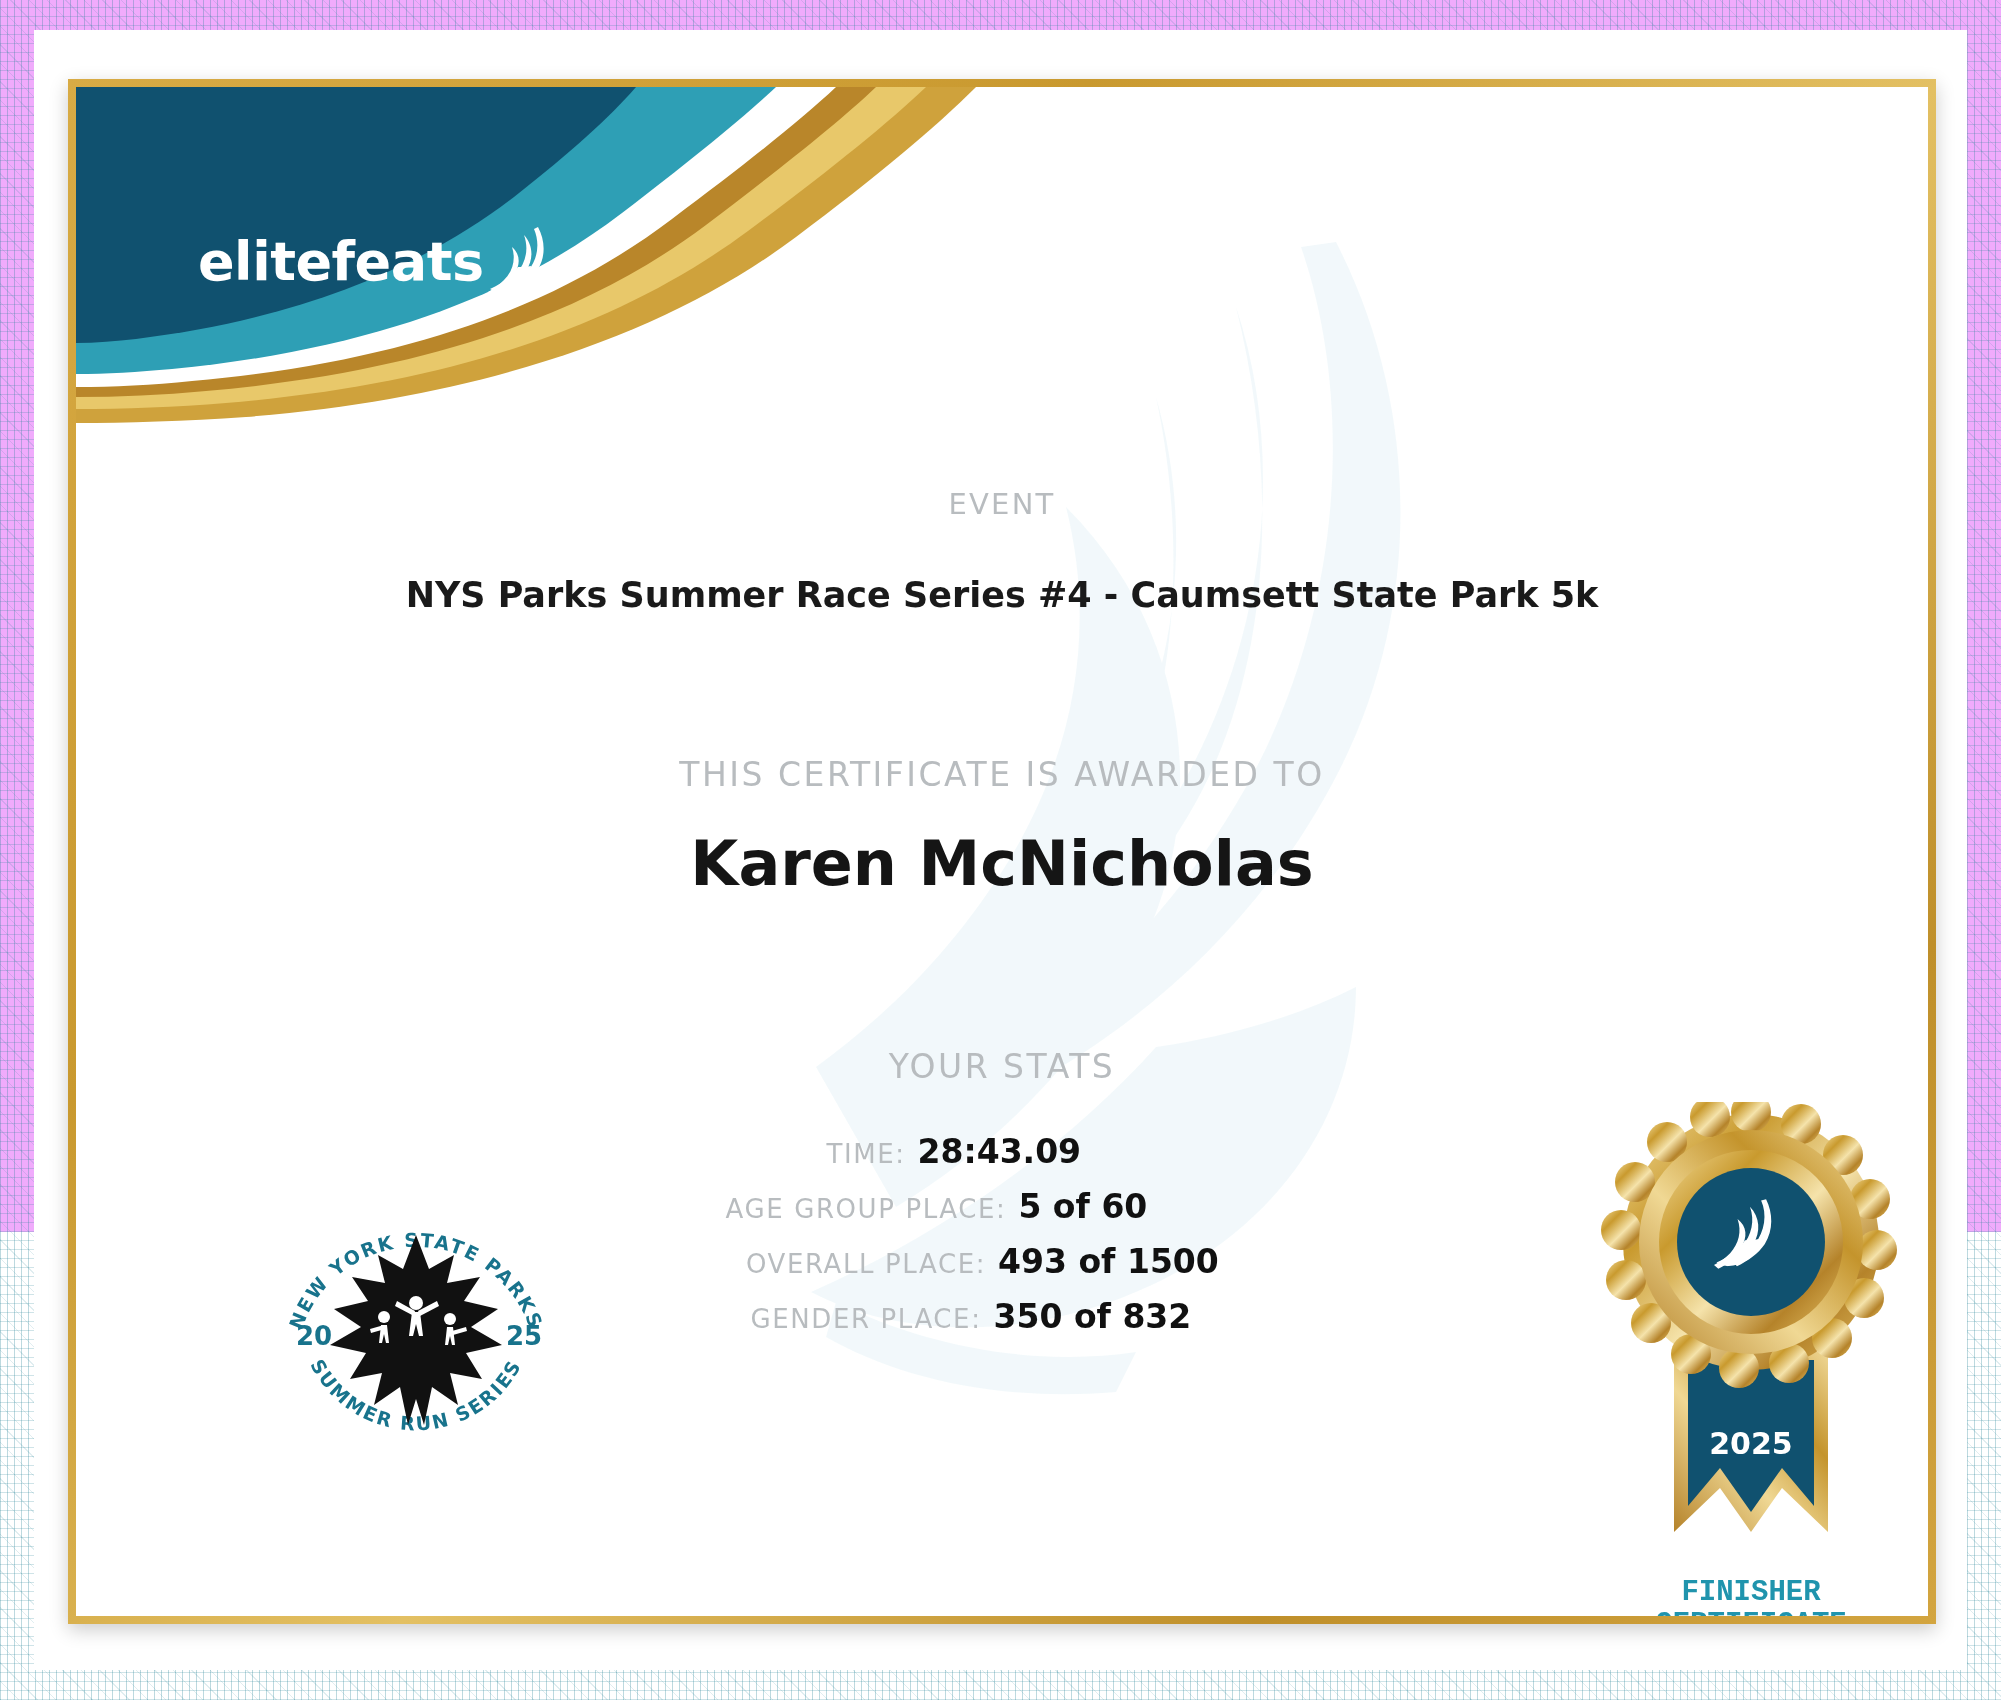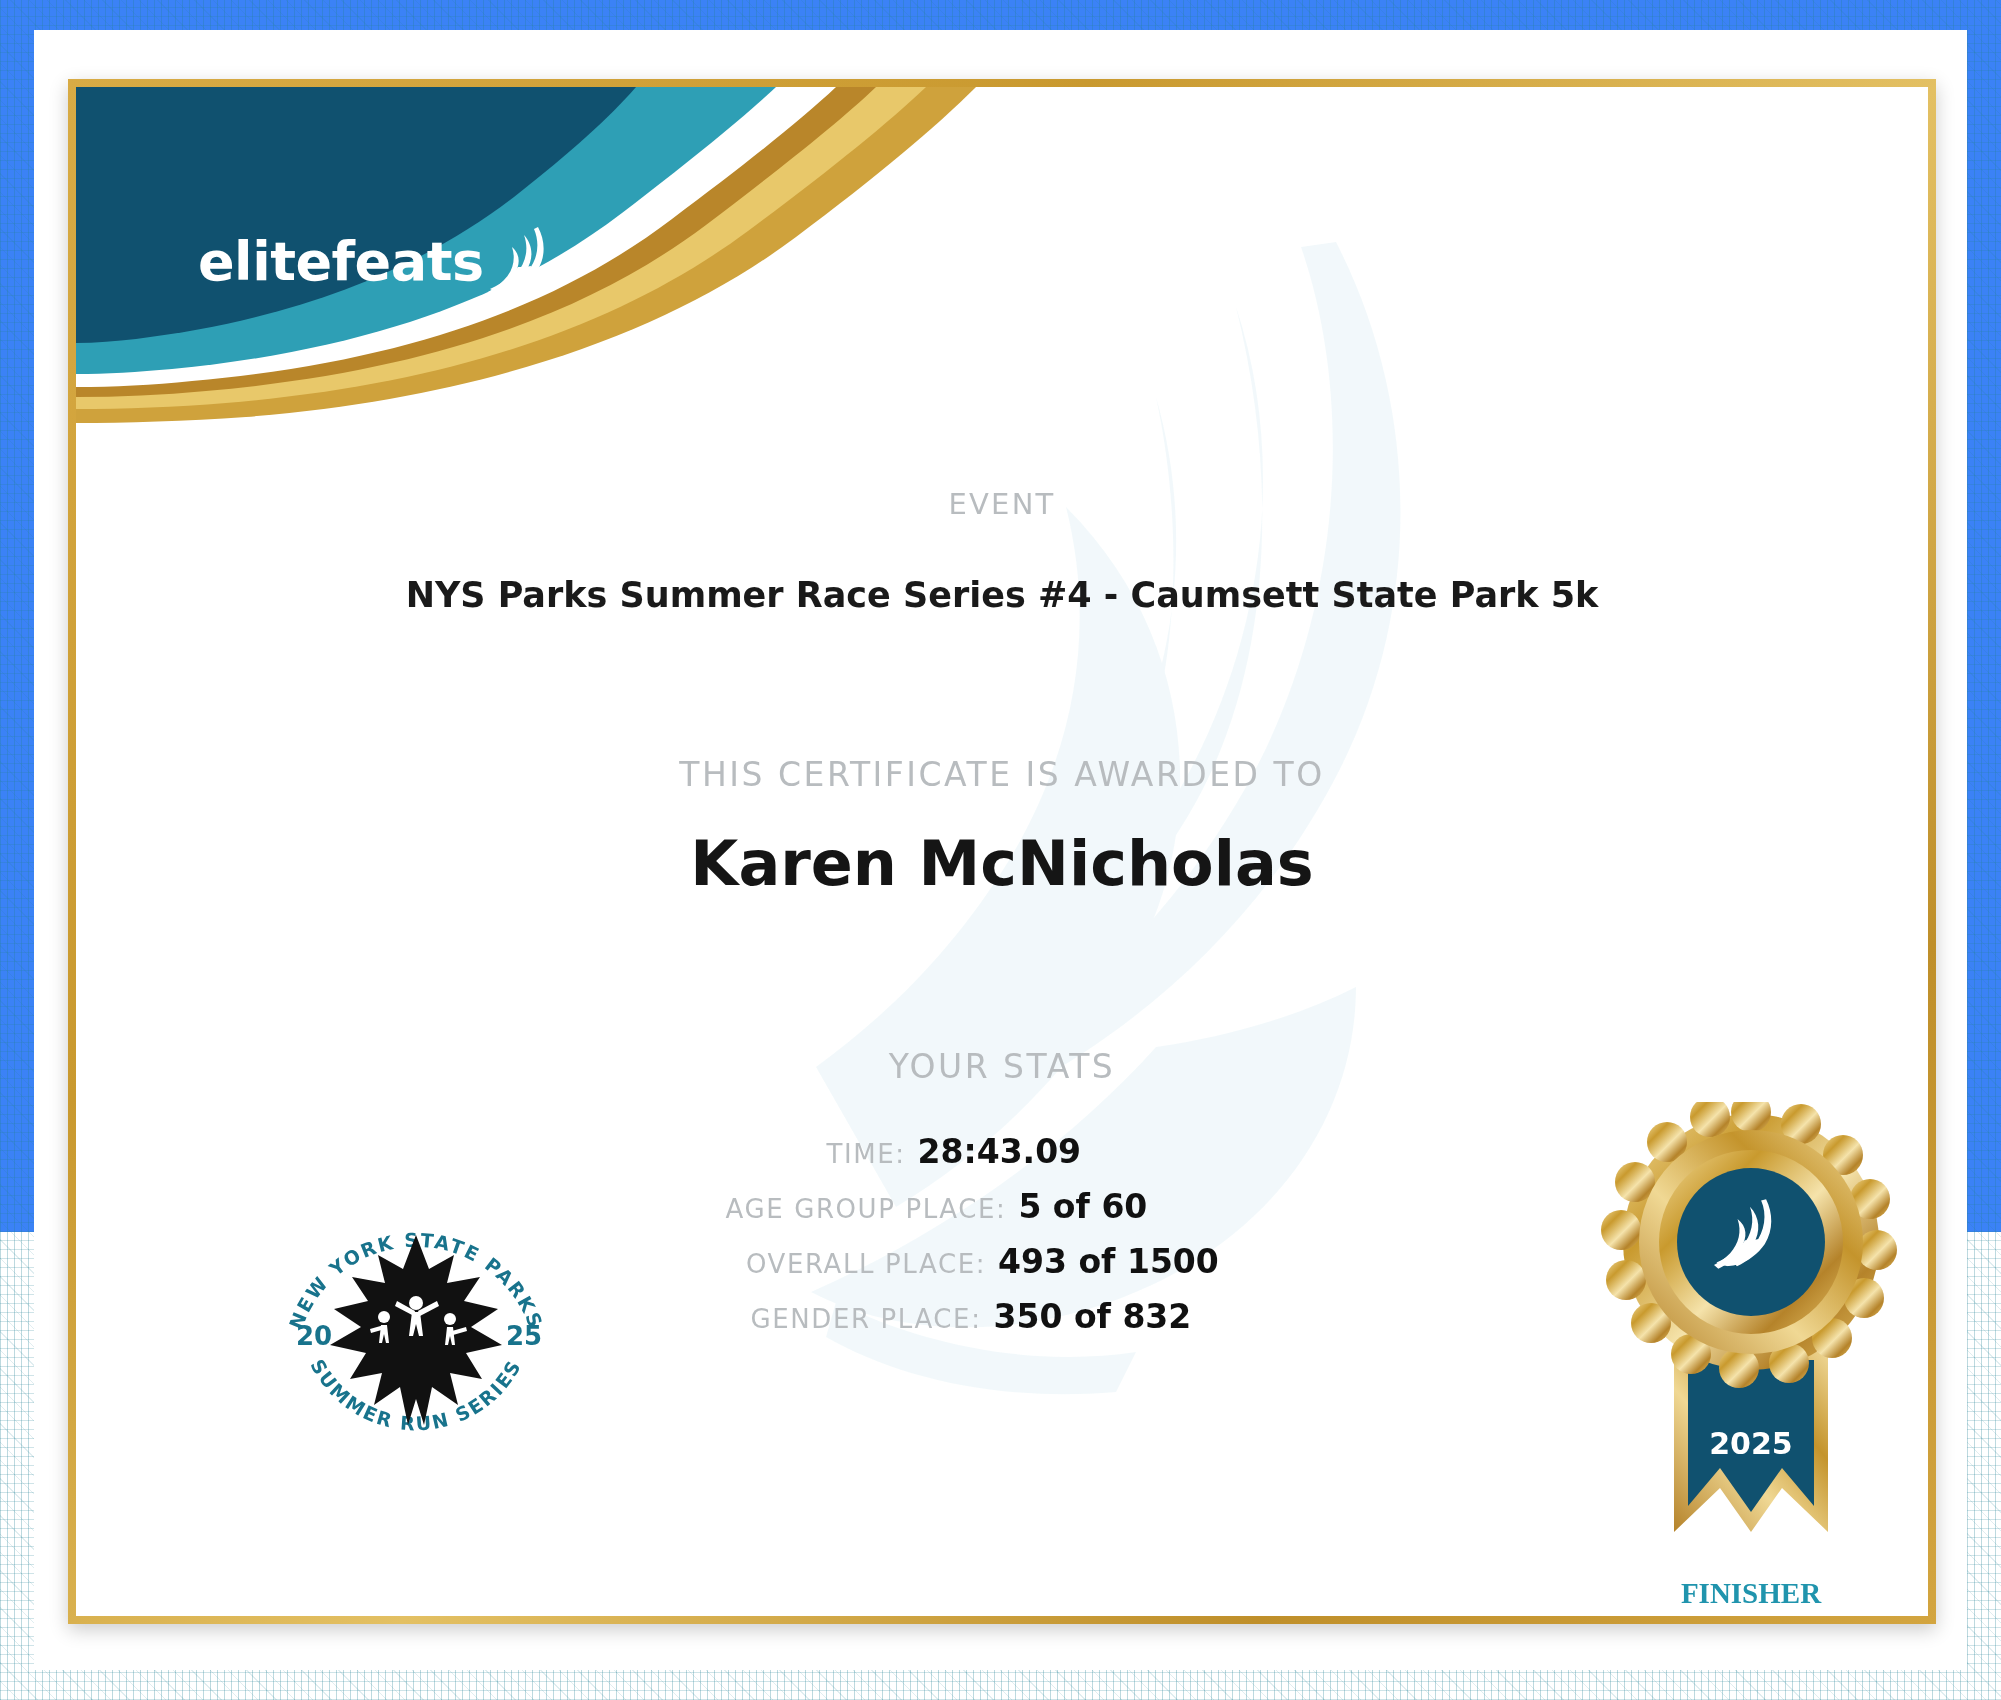--- a/index.html
+++ b/index.html
@@ -13,21 +13,21 @@
     font-family: "Liberation Sans", sans-serif;
     overflow: hidden;
   }
 
   
   .page {
     position: absolute;
     left: 0; top: 0;
     width: 2001px;
     height: 1232px;
-    background: #3b82f6;
+    background: #f0abfc;
   }
   .guilloche {
     position: absolute;
     left: 0; top: 0;
     width: 2001px;
     height: 1700px;
     background:
       repeating-linear-gradient(90deg, rgba(36,130,150,0.30) 0px, rgba(36,130,150,0.30) 1px, rgba(255,255,255,0) 1px, rgba(255,255,255,0) 7px),
       repeating-linear-gradient(0deg, rgba(36,130,150,0.22) 0px, rgba(36,130,150,0.22) 1px, rgba(255,255,255,0) 1px, rgba(255,255,255,0) 9px),
       repeating-linear-gradient(45deg, rgba(36,130,150,0.14) 0px, rgba(36,130,150,0.14) 1px, rgba(255,255,255,0) 1px, rgba(255,255,255,0) 13px);
@@ -185,21 +185,21 @@
   .finisher-caption {
     position: absolute;
     left: 1500px;
     top: 1490px;
     width: 350px;
     text-align: center;
     color: #2094ad;
     font-size: 29px;
     font-weight: bold;
     line-height: 1.12;
-    font-family: Liberation Serif, serif;
+    font-family: Liberation Mono, monospace;
   }
 </style>
 </head>
 <body>
 
 <div class="page">
 
   <div class="guilloche"></div>
   <div class="guilloche-mask"></div>
 

